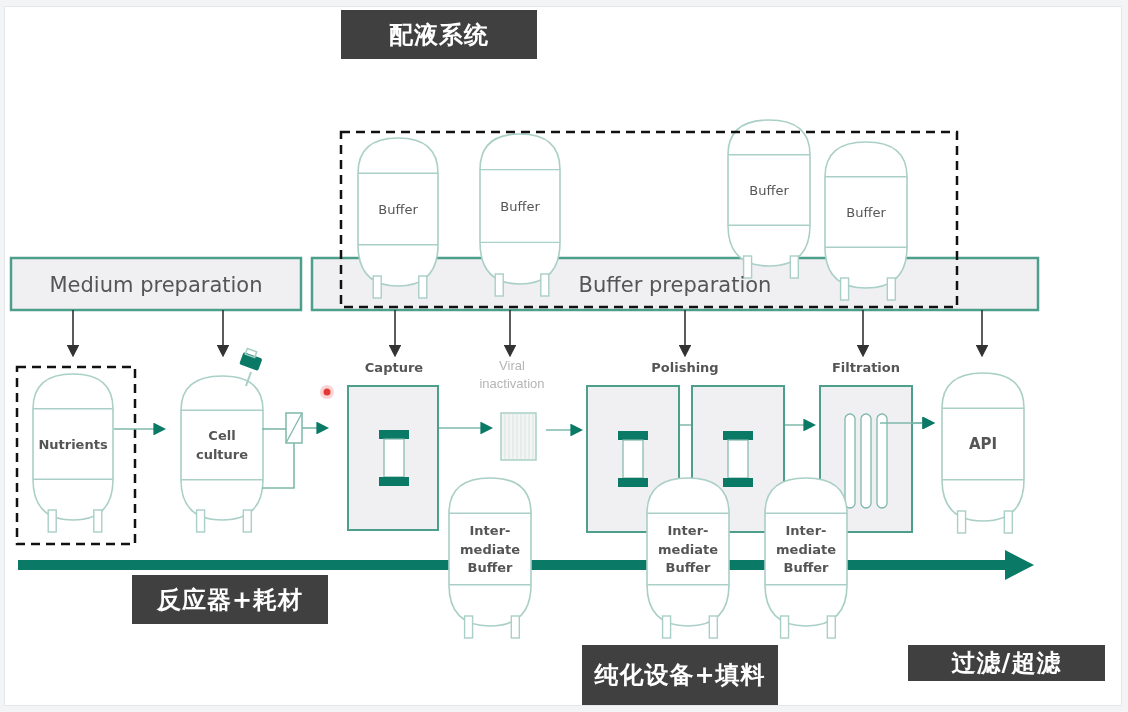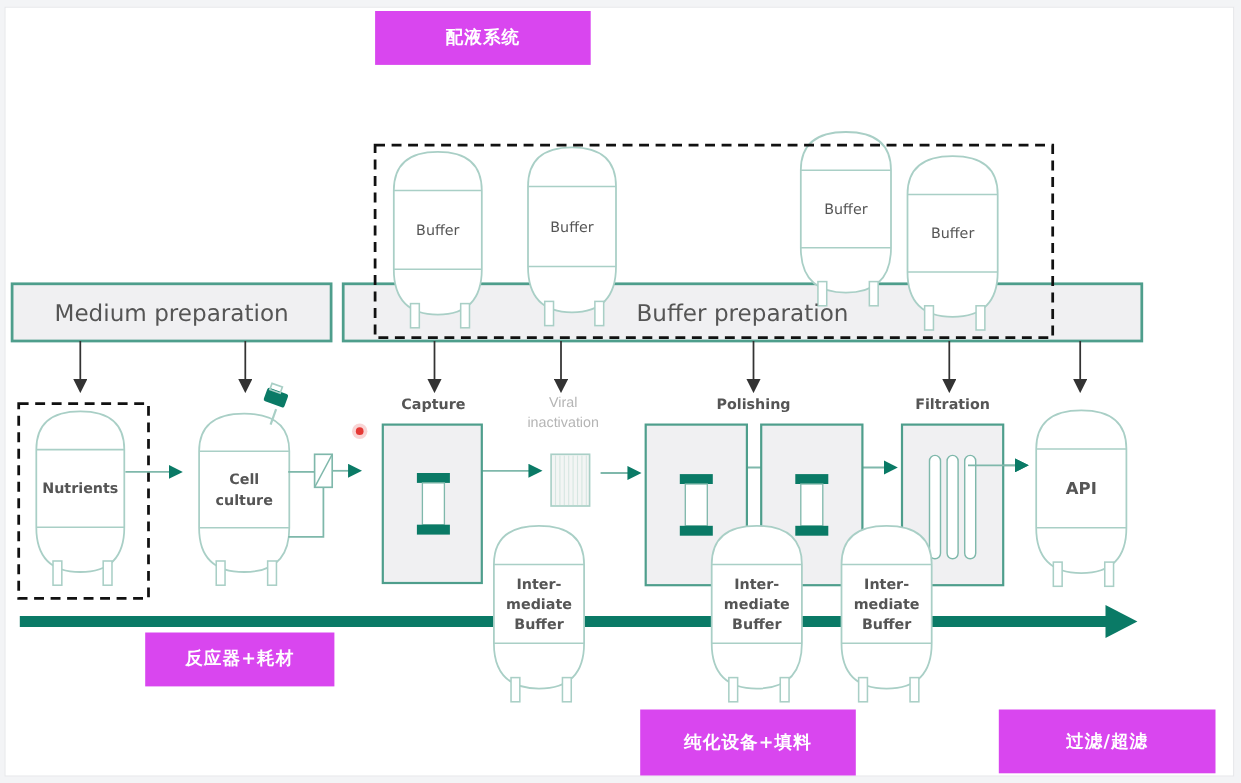--- a/index.html
+++ b/index.html
@@ -6,23 +6,23 @@
   body {
     width:1128px; height:712px; background:#f3f4f6; position:relative; overflow:hidden;
     font-family:"Liberation Sans", "DejaVu Sans", sans-serif;
   }
   #canvas {
     position:absolute; left:4px; top:6px; width:1116px; height:698px;
     background:#ffffff; border:1px solid #e6e7ea;
   }
   svg#diagram { position:absolute; left:0; top:0; width:1128px; height:712px; }
   .tag {
-    position:absolute; background:#d946ef; color:#ffffff;
+    position:absolute; background:#404040; color:#ffffff;
     font-family:"DejaVu Serif", "Liberation Serif", serif; font-weight:bold;
-    font-size:16px; display:flex; align-items:center; justify-content:center;
+    font-size:24px; display:flex; align-items:center; justify-content:center;
     letter-spacing:1px;
   }
   .lbl { font-family:"DejaVu Sans", "Liberation Sans", sans-serif; fill:#555; }
 </style>
 </head>
 <body>
 
 <div id="canvas"></div>
 
 <svg id="diagram" xmlns="http://www.w3.org/2000/svg">
@@ -231,15 +231,15 @@
       </g>
     </g>
 
   <g>
     <circle cx="327" cy="392" r="7" fill="#f5b7b7" opacity="0.6"></circle>
     <circle cx="327" cy="392" r="3.5" fill="#e53935"></circle>
   </g>
 </svg>
 
 <div class="tag" style="left:341px; top:10px; width:196px; height:49px;">配液系统</div>
-<div class="tag" style="left:132px; top:575px; width:172px; height:49px;">反应器+耗材</div>
+<div class="tag" style="left:132px; top:575px; width:196px; height:49px;">反应器+耗材</div>
 <div class="tag" style="left:582px; top:645px; width:196px; height:60px;">纯化设备+填料</div>
-<div class="tag" style="left:908px; top:645px; width:197px; height:58px;">过滤/超滤</div>
+<div class="tag" style="left:908px; top:645px; width:197px; height:36px;">过滤/超滤</div>
 
 </body></html>

